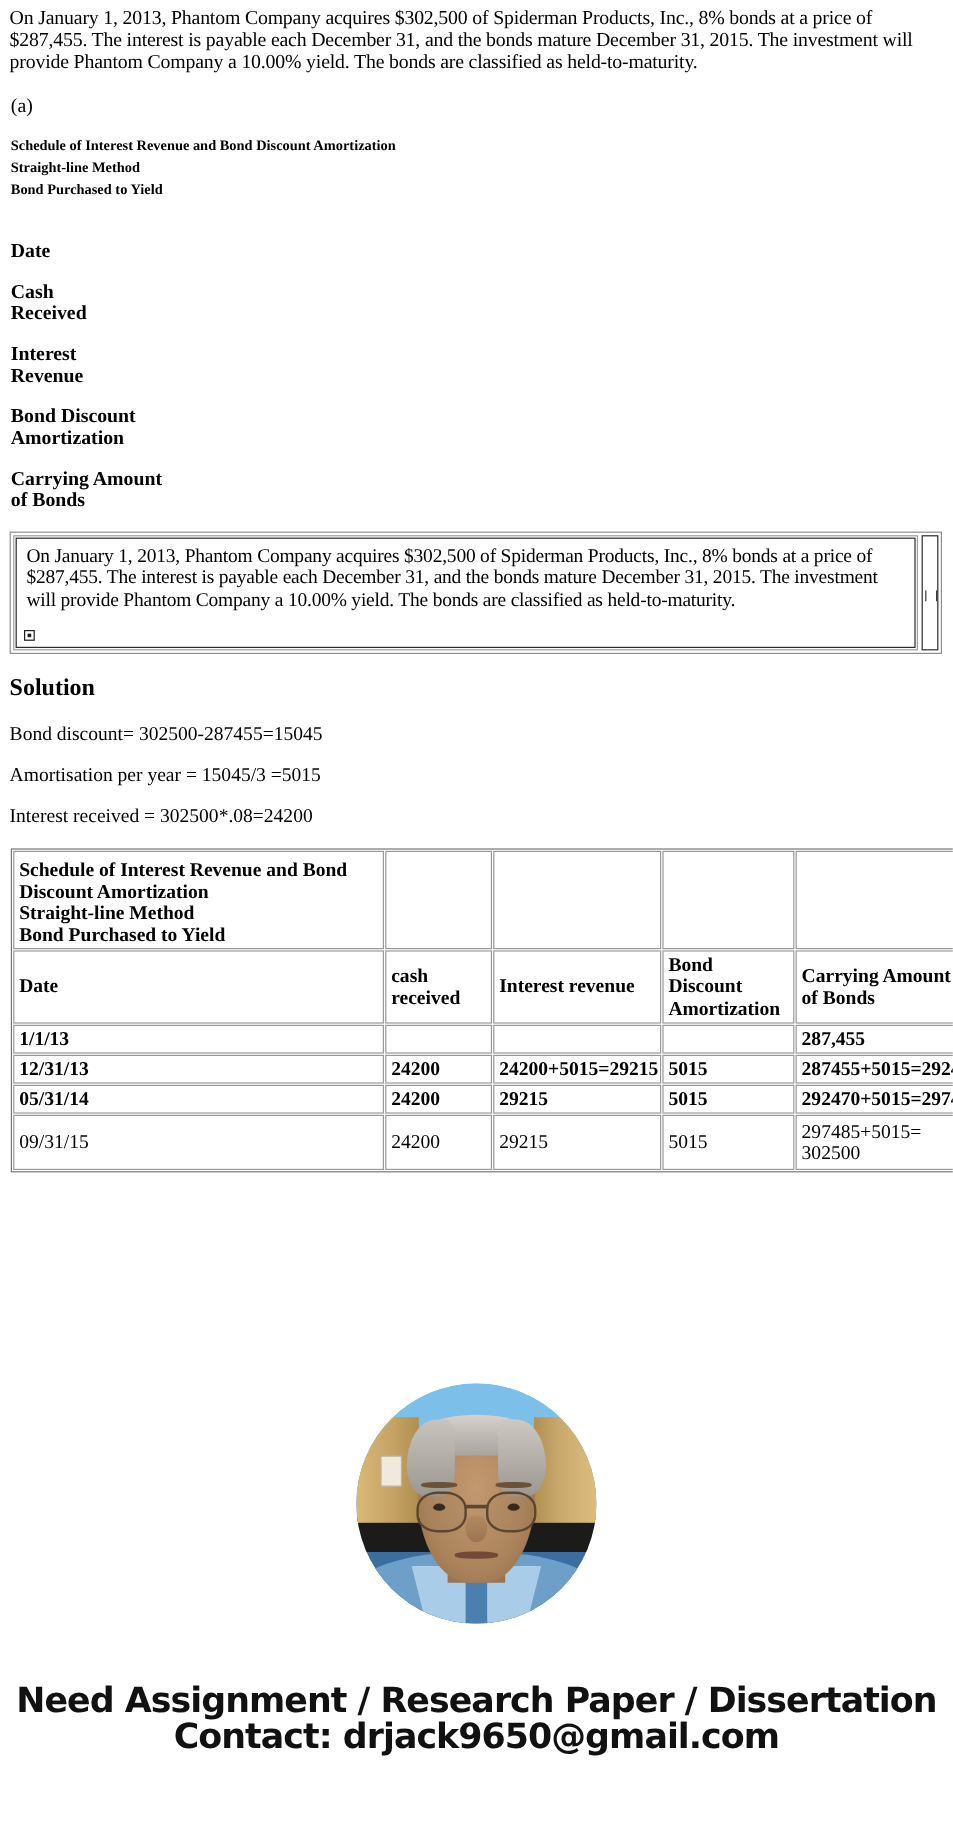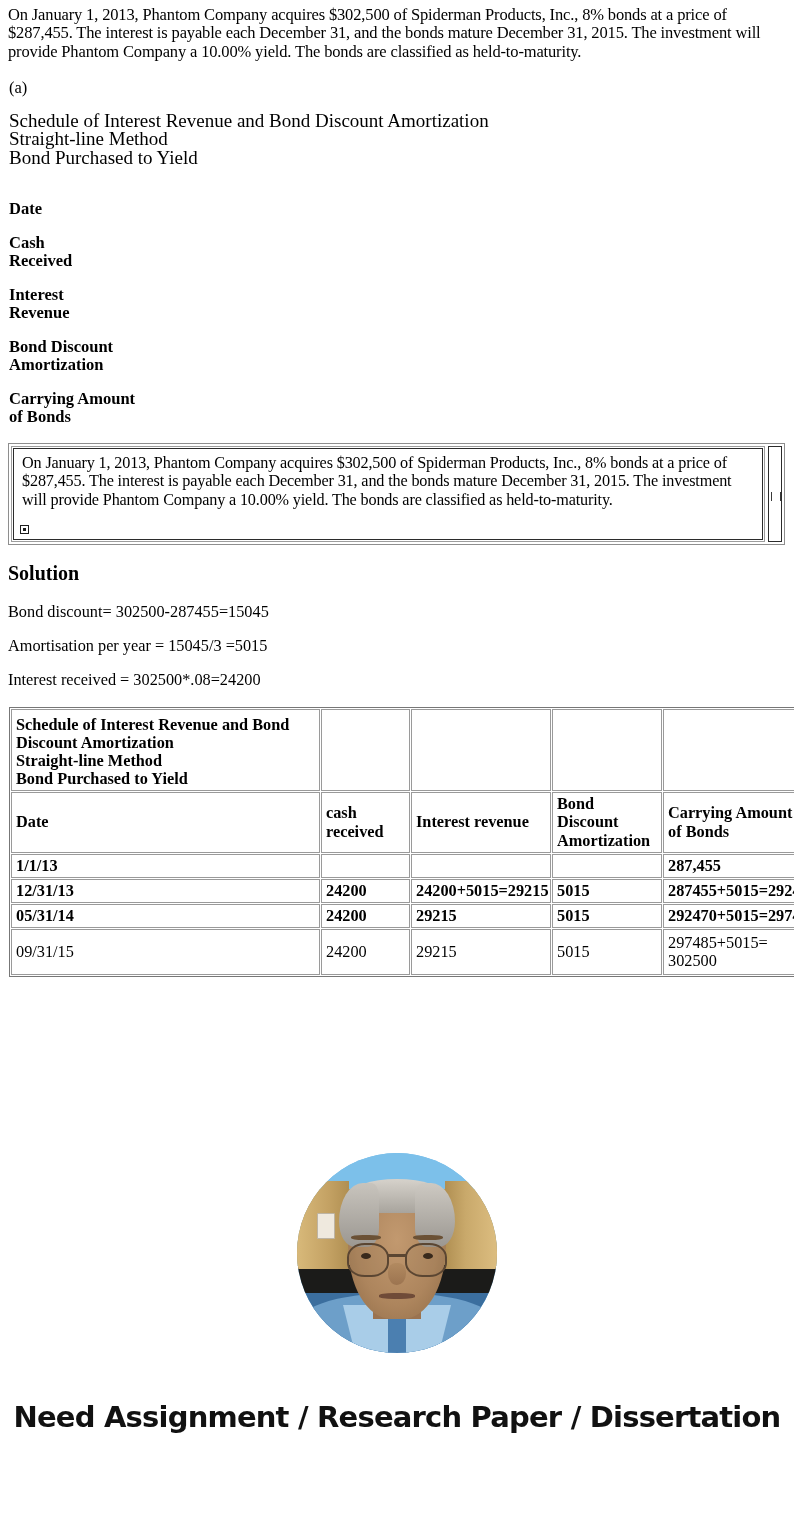--- a/index.html
+++ b/index.html
@@ -42,22 +42,22 @@
     top: 79px;
     font-size: 16.5px;
     line-height: 18px;
   }
 
   
   .head-stack {
     position: absolute;
     left: 9px;
     top: 112px;
-    font-weight: normal;
-    font-size: 19px;
+    font-weight: bold;
+    font-size: 12px;
     line-height: 18.3px;
   }
   .head-stack div { white-space: nowrap; }
 
   
   .col-caption {
     position: absolute;
     left: 9px;
     font-weight: bold;
     font-size: 16.5px;
@@ -476,15 +476,16 @@
       <div class="p-bridge"></div>
       <div class="p-eyeL"></div>
       <div class="p-eyeR"></div>
       <div class="p-nose"></div>
       <div class="p-mouth"></div>
     </div>
   </div>
 
   <div class="footer">
     <span class="l1">Need Assignment / Research Paper / Dissertation</span>
+    <span class="l3">Contact: drjack9650@gmail.com</span>
   </div>
 
 </div>
 
 </body></html>

